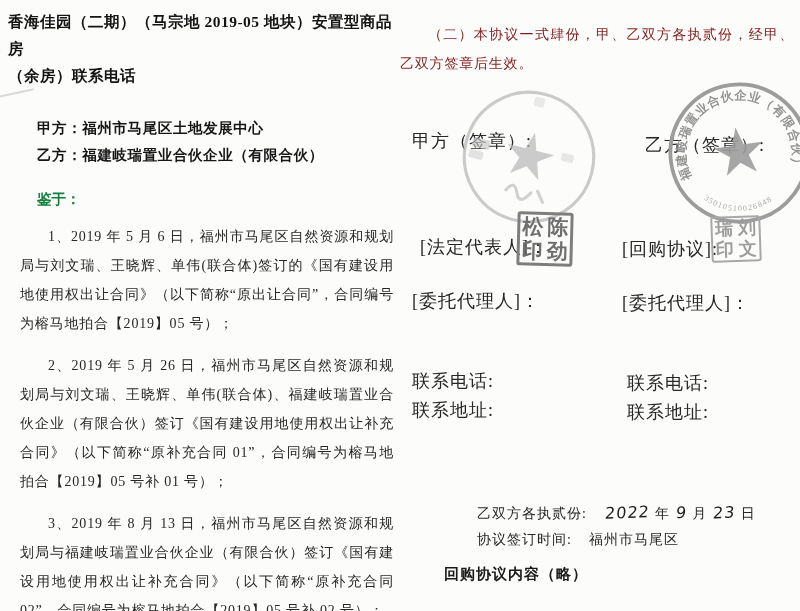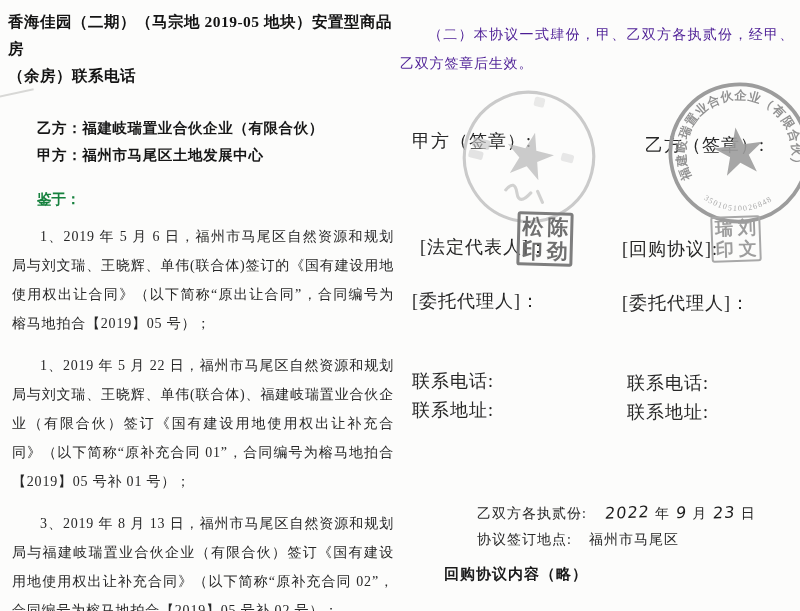--- a/index.html
+++ b/index.html
@@ -9,24 +9,24 @@
   }
   
   .col-left{position:absolute;left:8px;top:8px;width:386px;}
   .doc-title{font-weight:bold;text-align:left;font-size:15.5px;line-height:27px;
     color:#141414;letter-spacing:.5px;}
   .party-block{margin-top:26px;}
   .party-line{font-weight:bold;font-size:14.5px;line-height:27px;color:#161616;
     text-indent:2em;letter-spacing:.6px;}
   .whereas{font-weight:bold;font-size:14.5px;color:#15803d;margin-top:21px;text-indent:2em;}
   p.clause{font-size:14px;line-height:29px;text-align:justify;text-indent:2em;
-    letter-spacing:.8px;margin:13px 0 0 4px;color:#272727;}
+    letter-spacing:.8px;margin:13px 0 0 12px;color:#272727;}
   
   .r-clause{position:absolute;left:400px;top:6px;width:394px;font-size:14px;line-height:29px;
-    text-align:justify;text-indent:2em;letter-spacing:.8px;color:#4c1d95;}
+    text-align:justify;text-indent:2em;letter-spacing:.8px;color:#7f1d1d;}
   .r-label{position:absolute;font-size:18px;letter-spacing:1px;color:#272727;white-space:nowrap;}
   .sign-line{position:absolute;font-size:14px;letter-spacing:1px;color:#272727;white-space:nowrap;}
   .hw{font-family:"DejaVu Sans",sans-serif;font-size:16px;display:inline-block;
     transform:skewX(-7deg) rotate(-2deg);color:#1d1d1d;margin:0 1px;}
   .footer-note{position:absolute;left:398px;top:565px;font-weight:bold;font-size:15px;
     letter-spacing:1px;color:#1a1a1a;margin-left:46px;}
   
   .seal{position:absolute;pointer-events:none;}
   .seal-a{left:456px;top:84px;transform:rotate(14deg);opacity:.85;}
   .seal-b{left:664px;top:78px;transform:rotate(-8deg);}
@@ -49,28 +49,28 @@
 
   <div class="artifact-line" style="left:-2px;top:92px;width:36px;height:2px;transform:rotate(-12deg);"></div>
 
   <div class="col-left">
     <div class="doc-title">
       <div>香海佳园（二期）（马宗地 2019-05 地块）安置型商品房</div>
       <div>（余房）联系电话</div>
     </div>
 
     <div class="party-block">
+      <div class="party-line">甲方：福州市马尾区土地发展中心</div>
       <div class="party-line">乙方：福建岐瑞置业合伙企业（有限合伙）</div>
-      <div class="party-line">甲方：福州市马尾区土地发展中心</div>
     </div>
 
     <div class="whereas">鉴于：</div>
 
     <p class="clause">1、2019 年 5 月 6 日，福州市马尾区自然资源和规划局与刘文瑞、王晓辉、单伟(联合体)签订的《国有建设用地使用权出让合同》（以下简称“原出让合同”，合同编号为榕马地拍合【2019】05 号）；</p>
-    <p class="clause">1、2019 年 5 月 22 日，福州市马尾区自然资源和规划局与刘文瑞、王晓辉、单伟(联合体)、福建岐瑞置业合伙企业（有限合伙）签订《国有建设用地使用权出让补充合同》（以下简称“原补充合同 01”，合同编号为榕马地拍合【2019】05 号补 01 号）；</p>
+    <p class="clause">2、2019 年 5 月 26 日，福州市马尾区自然资源和规划局与刘文瑞、王晓辉、单伟(联合体)、福建岐瑞置业合伙企业（有限合伙）签订《国有建设用地使用权出让补充合同》（以下简称“原补充合同 01”，合同编号为榕马地拍合【2019】05 号补 01 号）；</p>
     <p class="clause">3、2019 年 8 月 13 日，福州市马尾区自然资源和规划局与福建岐瑞置业合伙企业（有限合伙）签订《国有建设用地使用权出让补充合同》（以下简称“原补充合同 02”，合同编号为榕马地拍合【2019】05 号补 02 号）；</p>
 
   </div>
 
   <p class="r-clause">（二）本协议一式肆份，甲、乙双方各执贰份，经甲、乙双方签章后生效。</p>
 
   <div class="r-label" style="left:412px;top:129px;">甲方（签章）:</div>
   <div class="r-label" style="left:645px;top:133px;">乙方（签章）:</div>
 
   <div class="r-label" style="left:420px;top:235px;">[法定代表人]：</div>
@@ -90,21 +90,21 @@
     <span style="display:inline-block;width:8px;"></span>
     <span class="hw">2022</span>
     <span>年</span>
     <span class="hw">9</span>
     <span>月</span>
     <span class="hw">23</span>
     <span>日</span>
   </div>
 
   <div class="sign-line" style="left:477px;top:531px;">
-    <span>协议签订地点:</span>
+    <span>协议签订时间:</span>
     <span style="display:inline-block;width:8px;"></span>
     <span>福州市马尾区</span>
   </div>
 
   <div class="footer-note">回购协议内容（略）</div>
 
   <svg class="seal seal-a" width="146" height="146" viewBox="0 0 140 140">
     <circle cx="70" cy="70" r="62" fill="none" stroke="#c2c2c2" stroke-width="3"></circle>
     <polygon fill="#b9b9b9" opacity="0.85" points="70,46 75.4,62.6 92.8,62.6 78.8,72.8 84.1,89.4 70,79.2 55.9,89.4 61.2,72.8 47.2,62.6 64.6,62.6"></polygon>
     <rect x="14" y="64" width="17" height="9" rx="2" fill="#c7c7c7" opacity="0.75"></rect>

